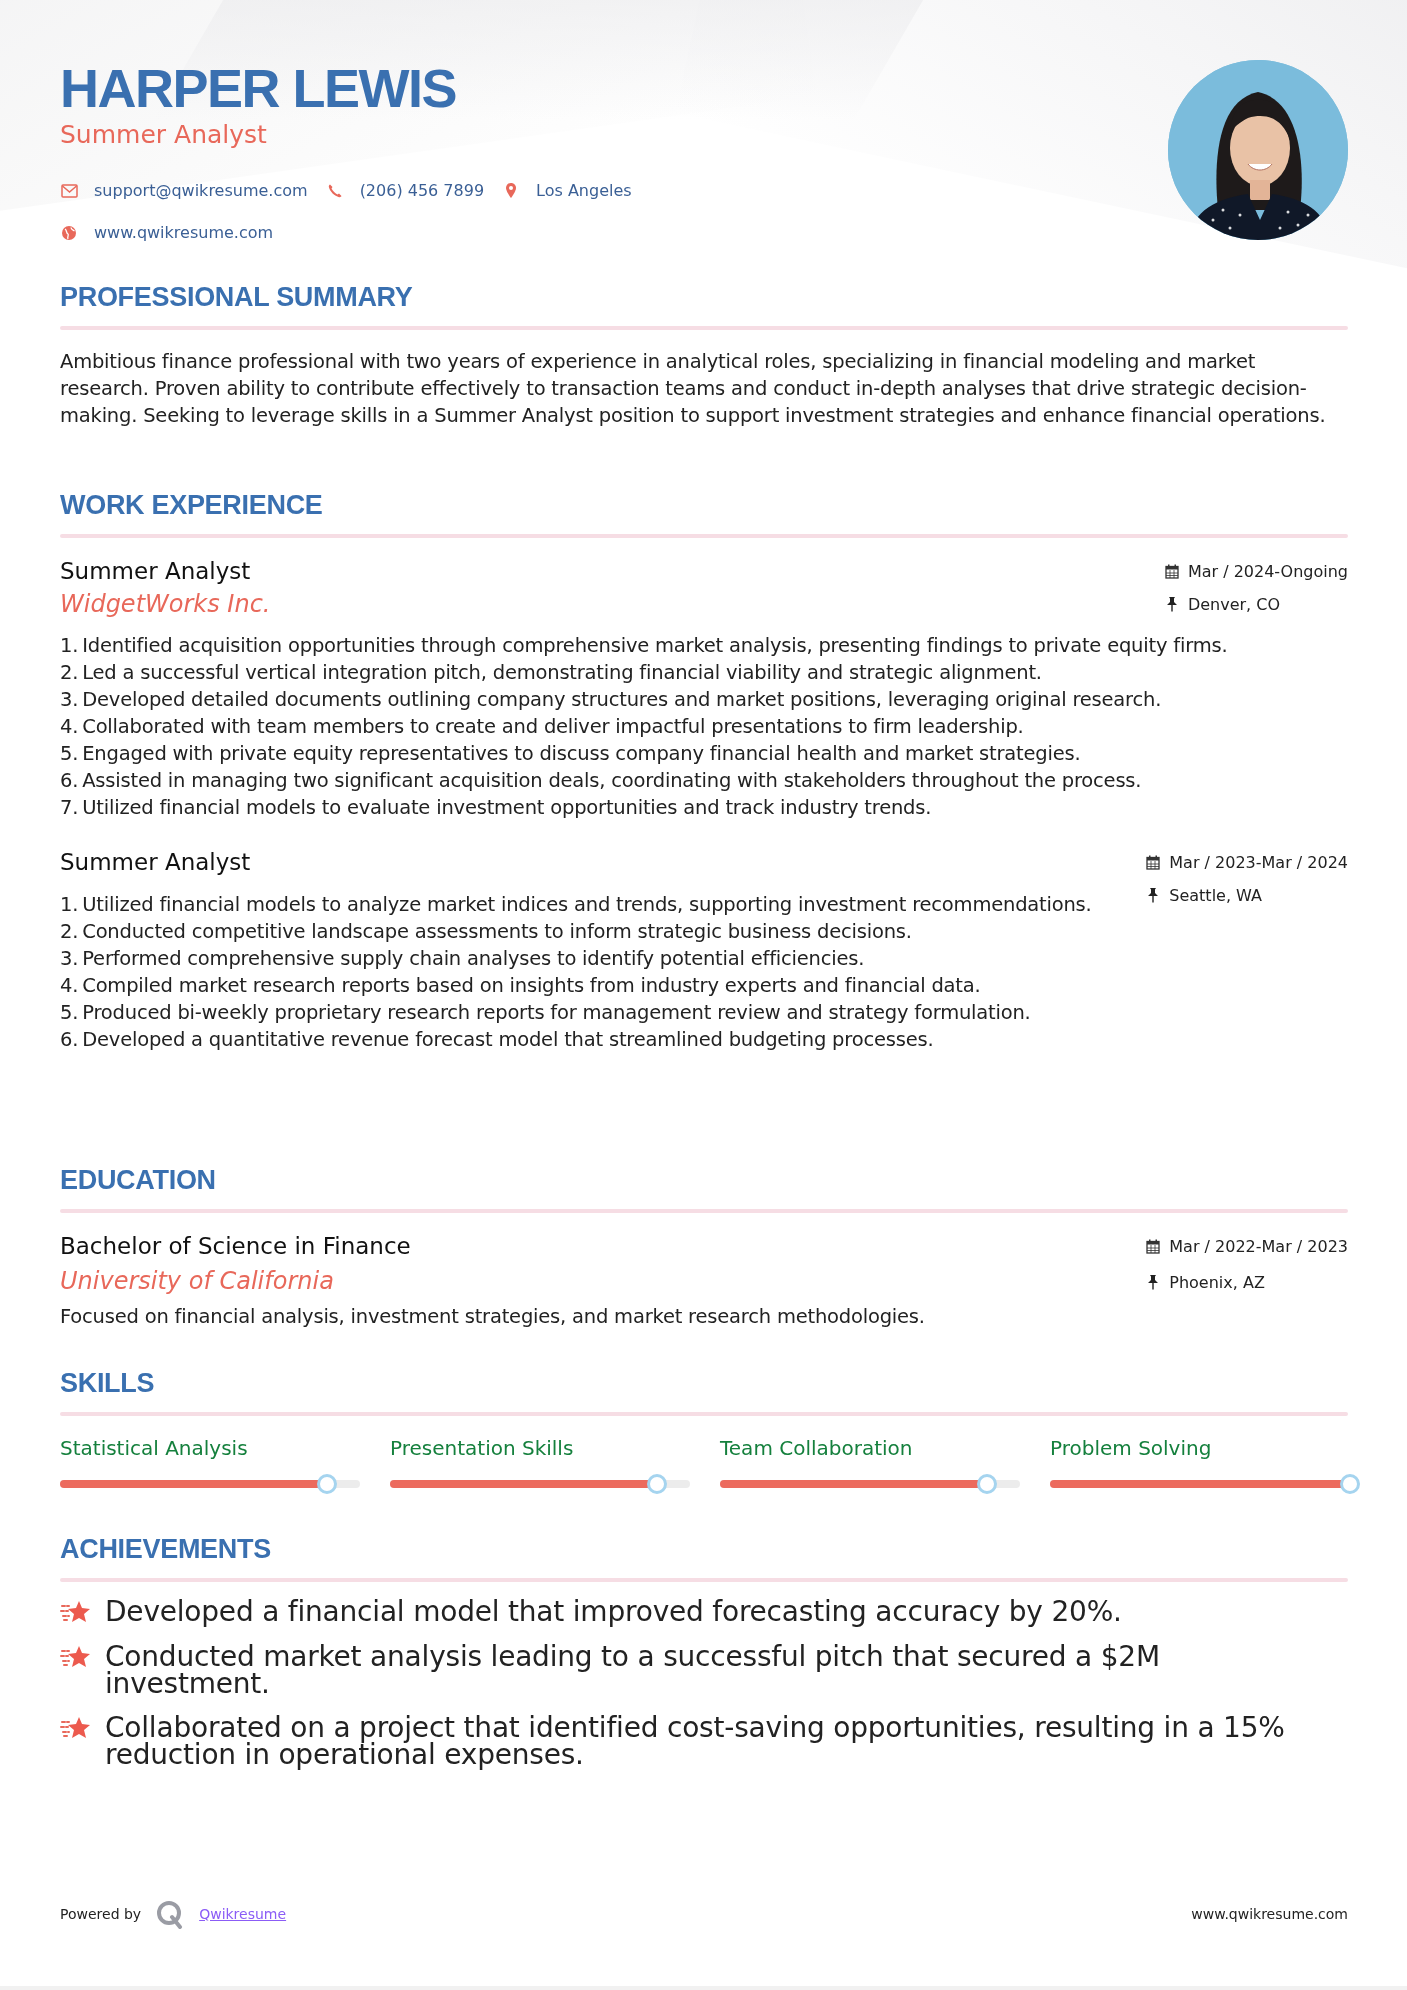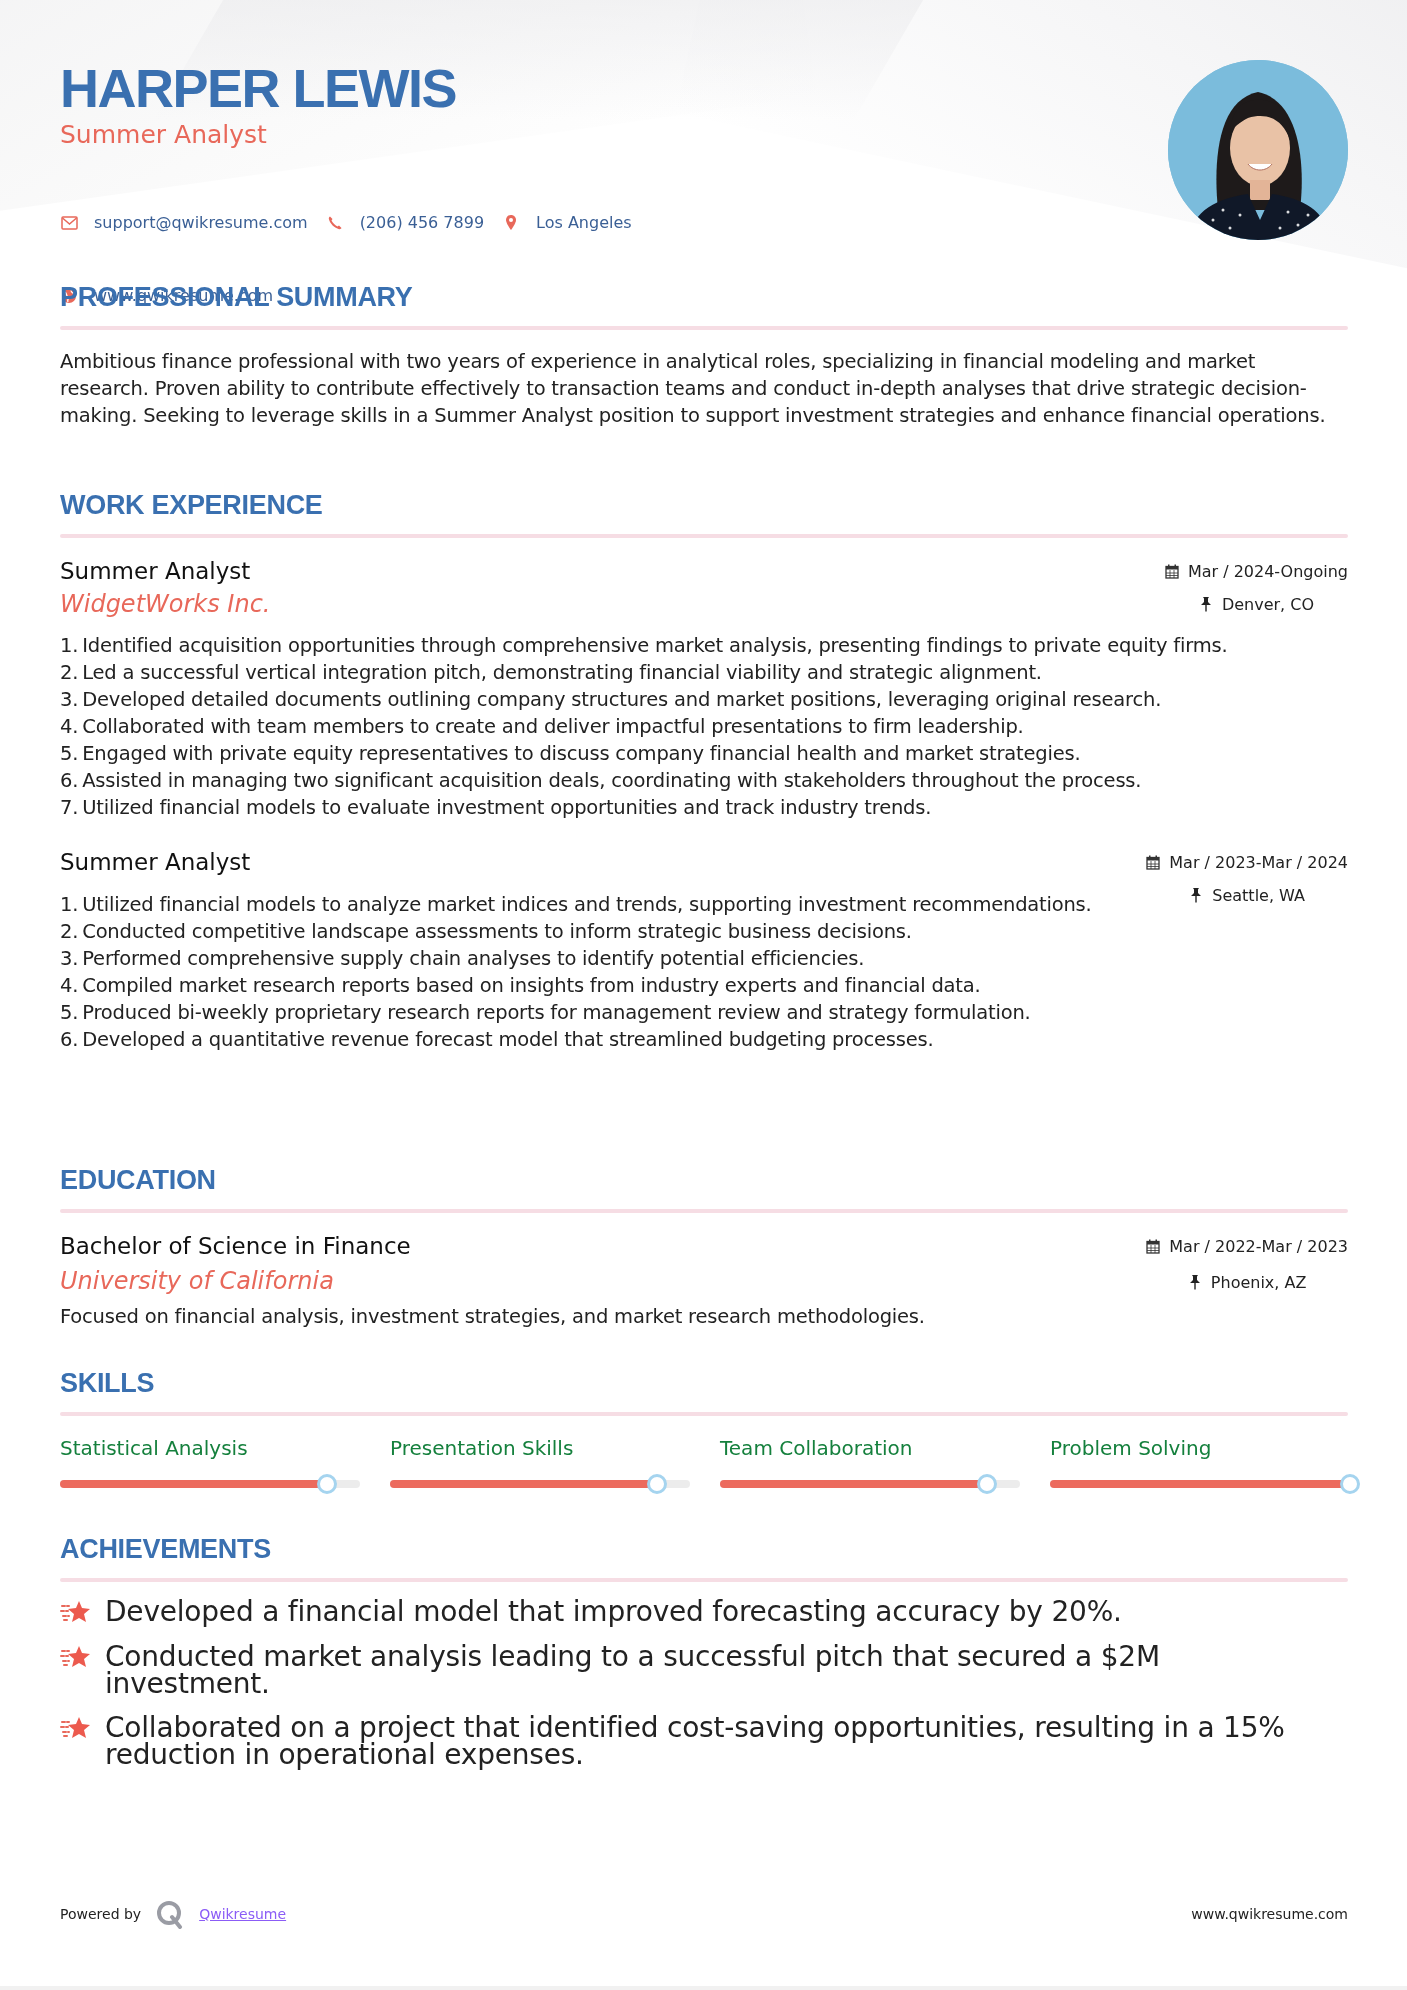--- a/index.html
+++ b/index.html
@@ -10,39 +10,39 @@
   .bg1 { left: -100px; top: -140px; width: 900px; height: 300px; background: linear-gradient(160deg, #f2f2f3 0%, #fafafa 60%, rgba(255,255,255,0) 100%); transform: rotate(-8deg); }
   .bg2 { left: 700px; top: -120px; width: 900px; height: 330px; background: linear-gradient(200deg, #ececee 0%, #f6f6f7 50%, rgba(255,255,255,0) 100%); transform: rotate(12deg); }
   .bg3 { left: 200px; top: -40px; width: 700px; height: 160px; background: linear-gradient(180deg, rgba(235,235,237,0.8), rgba(255,255,255,0)); transform: skewX(-30deg); }
 
   .page { position: absolute; left: 60px; top: 0; width: 1288px; }
 
   
   .name { position: absolute; left: 0; top: 58px; font-family: "Liberation Sans", sans-serif; font-weight: 700; font-size: 54px; letter-spacing: -1.5px; color: #3a70b0; line-height: 60px; }
   .role { position: absolute; left: 0; top: 118px; font-size: 25px; color: #e8685a; line-height: 34px; }
   .contacts { position: absolute; left: 0; top: 170px; width: 900px; }
-  .contact-row { display: flex; align-items: flex-start; height: 30px; margin-bottom: 12px; margin-top: 43px; }
+  .contact-row { display: flex; align-items: flex-end; height: 30px; margin-bottom: 12px; }
   .contact-item { display: flex; align-items: center; margin-right: 18px; }
   .contact-item .ic { width: 18px; height: 18px; margin-right: 16px; display: inline-flex; align-items: center; justify-content: center; }
   .contact-item .txt { font-size: 16px; color: #3a5f95; }
 
   .photo { position: absolute; left: 1108px; top: 60px; width: 180px; height: 180px; border-radius: 50%; overflow: hidden; background: #7bbcdc; }
 
   
   .section { position: absolute; left: 0; width: 1288px; }
   .sec-title { font-family: "Liberation Sans", sans-serif; font-weight: 700; font-size: 27px; color: #3a70b0; letter-spacing: -0.3px; line-height: 34px; }
   .sec-rule { height: 4px; background: #f6dde4; margin-top: 12px; border-radius: 2px; }
 
   .para { font-size: 19.5px; line-height: 27px; color: #222; margin-top: 18px; letter-spacing: -0.2px; }
 
   .entry { position: relative; width: 1288px; }
   .entry-title { font-size: 23px; color: #111; line-height: 30px; }
   .entry-org { font-size: 24px; color: #e8685a; line-height: 28px; margin-top: 4px; font-style: italic; }
   .entry-meta { position: absolute; right: 0; top: 4px; text-align: right; }
-  .meta-line { display: flex; align-items: center; justify-content: center; font-size: 16px; color: #222; height: 22px; margin-bottom: 11px; }
+  .meta-line { display: flex; align-items: center; justify-content: flex-start; font-size: 16px; color: #222; height: 22px; margin-bottom: 11px; }
   .meta-line .ic { width: 16px; height: 16px; margin-right: 8px; display: inline-flex; align-items: center; justify-content: center; }
 
   ol.bullets { list-style: none; margin-top: 14px; }
   ol.bullets li { font-size: 19.5px; line-height: 27px; color: #222; letter-spacing: -0.2px; display: flex; }
   ol.bullets li .num { margin-right: 4px; }
 
   
   .skills { display: flex; margin-top: 18px; }
   .skill { width: 300px; margin-right: 30px; position: relative; }
   .skill-name { font-size: 20px; color: #15803d; line-height: 28px; }

